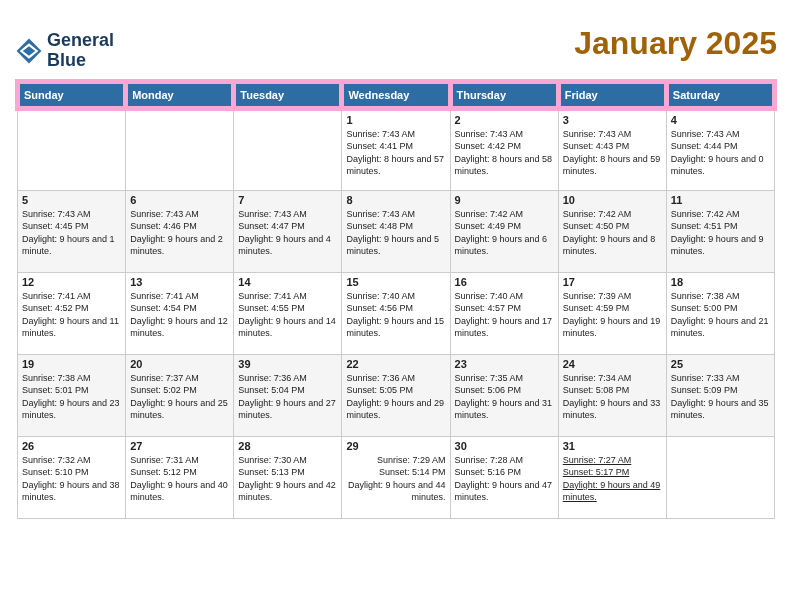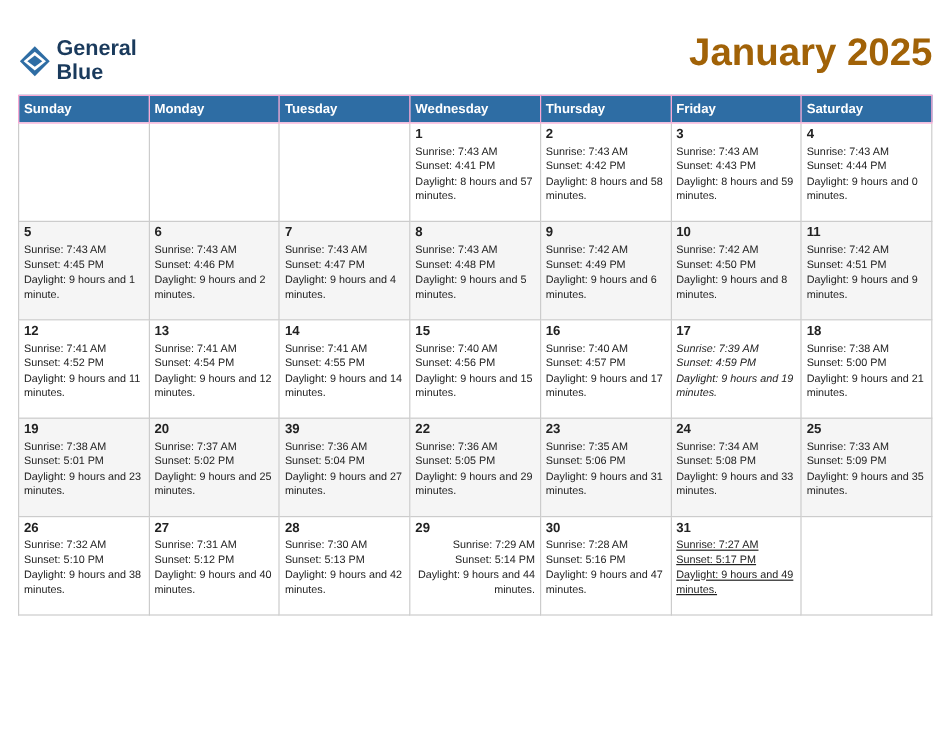--- a/index.html
+++ b/index.html
@@ -54,21 +54,21 @@
       border-collapse: collapse;
       table-layout: fixed;
     }
     thead th {
       background-color: #2e6da4;
       color: #fff;
       font-size: 11px;
       font-weight: bold;
       padding: 5px 4px;
       text-align: left;
-      border: 1px solid #f9a8d4;
+      border: 5px solid #f9a8d4;
     }
     tbody td {
       vertical-align: top;
       border: 1px solid #ccc;
       padding: 3px 4px;
       font-size: 9.5px;
       color: #222;
       background: #fff;
       height: 82px;
     }
@@ -222,21 +222,21 @@
 Daylight: 9 hours and 15 minutes.</div>
           </td>
           <td>
             <span class="day-number">16</span>
             <div class="day-info" style="white-space: pre-line;">Sunrise: 7:40 AM
 Sunset: 4:57 PM
 Daylight: 9 hours and 17 minutes.</div>
           </td>
           <td>
             <span class="day-number">17</span>
-            <div class="day-info" style="white-space: pre-line; font-style: italic;">Sunrise: 7:39 AM
+            <div class="day-info" style="white-space: pre-line;">Sunrise: 7:39 AM
 Sunset: 4:59 PM
 Daylight: 9 hours and 19 minutes.</div>
           </td>
           <td>
             <span class="day-number">18</span>
             <div class="day-info" style="white-space: pre-line;">Sunrise: 7:38 AM
 Sunset: 5:00 PM
 Daylight: 9 hours and 21 minutes.</div>
           </td>
         </tr>

